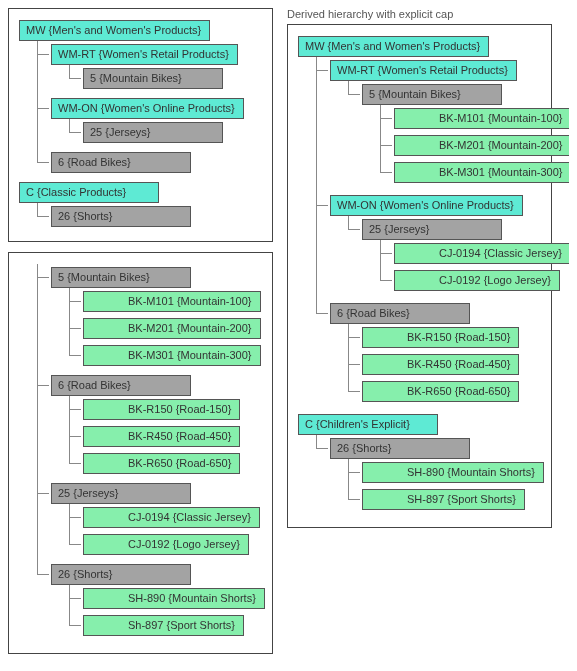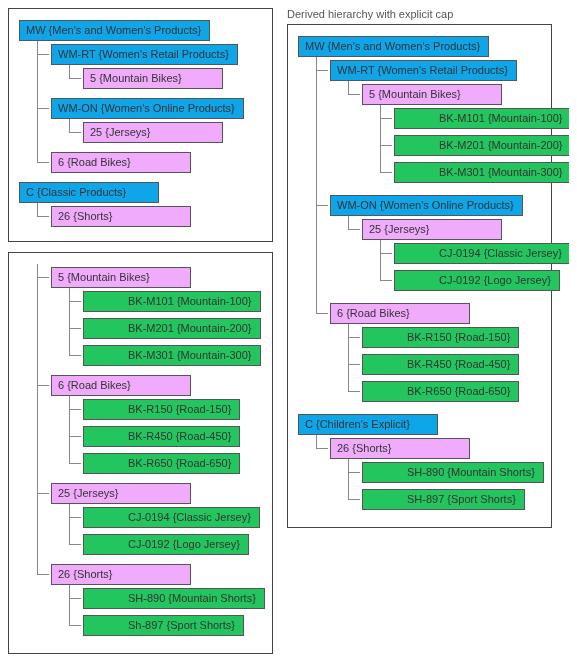--- a/index.html
+++ b/index.html
@@ -74,23 +74,23 @@
   .node {
     display: inline-block;
     border: 1px solid #555;
     padding: 2px 8px 2px 6px;
     min-width: 140px;
     box-sizing: border-box;
     font-size: 11px;
     line-height: 15px;
     white-space: nowrap;
   }
-  .gray   { background: #0ea5e9; }
-  .blue   { background: #f0abfc; }
-  .orange { background: #22c55e; padding-left: 44px; }
+  .gray   { background: #5eead4; }
+  .blue   { background: #a3a3a3; }
+  .orange { background: #86efac; padding-left: 44px; }
 </style>
 </head>
 <body>
 
 <div class="columns">
 
   <div class="col-left">
 
     <div>
       <div class="panel tree">

